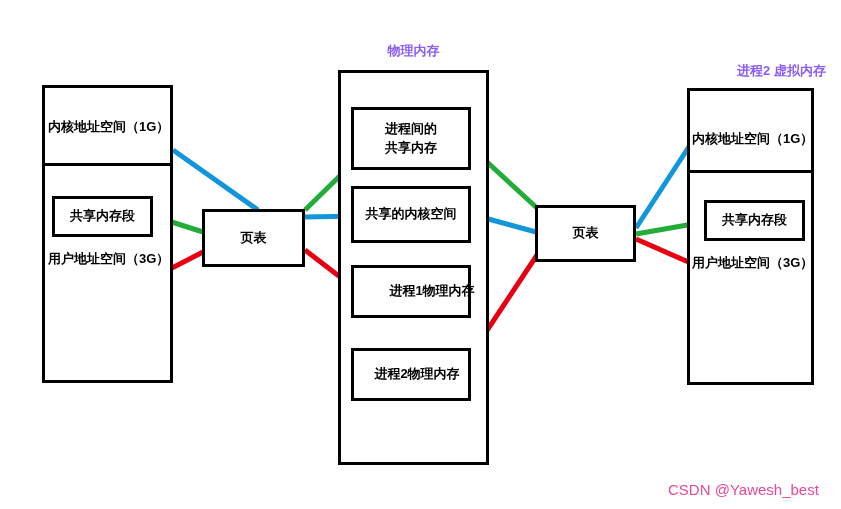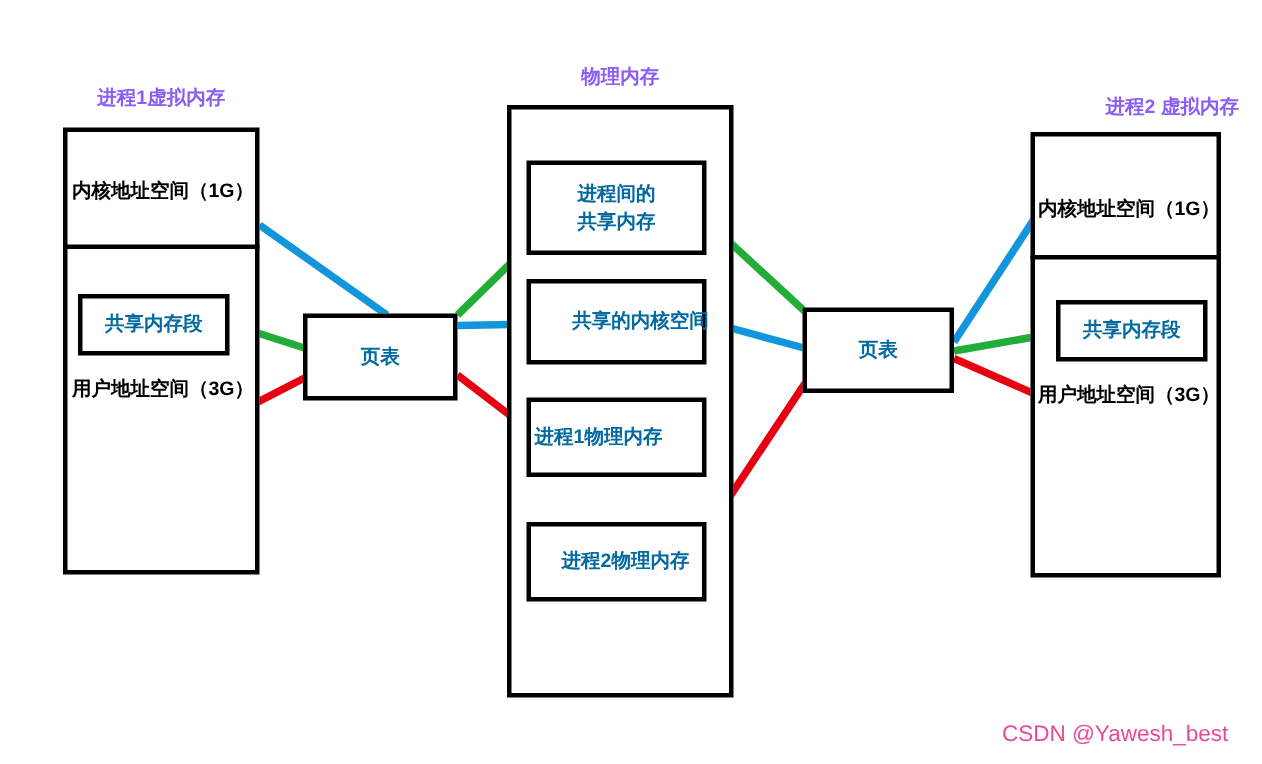--- a/index.html
+++ b/index.html
@@ -50,21 +50,21 @@
     font-size: 13px;
     white-space: nowrap;
     text-align: center;
   }
   .node-label {
     position: absolute;
     z-index: 3;
     display: flex;
     align-items: center;
     justify-content: center;
-    color: #0369a1;
+    color: #000000;
     font-weight: bold;
     font-size: 13px;
     text-align: center;
     line-height: 1.45;
     white-space: pre-line;
   }
   .divider {
     position: absolute;
     background: #000000;
     z-index: 2;
@@ -94,21 +94,20 @@
 
     <line x1="474" y1="150" x2="537" y2="208" stroke="#22ac38" stroke-width="5"></line>
     <line x1="470" y1="214" x2="536" y2="232" stroke="#1296db" stroke-width="5"></line>
     <line x1="474" y1="350" x2="537" y2="255" stroke="#e60012" stroke-width="5"></line>
 
     <line x1="636" y1="228" x2="692" y2="142" stroke="#1296db" stroke-width="5"></line>
     <line x1="636" y1="234" x2="716" y2="220" stroke="#22ac38" stroke-width="5"></line>
     <line x1="636" y1="239" x2="702" y2="268" stroke="#e60012" stroke-width="5"></line>
   </svg>
 
-  <div class="col-title" style="left:42px; top:56px; width:131px;">进程1虚拟内存</div>
 
   <div class="node" style="left:42px; top:85px; width:131px; height:298px;"></div>
   <div class="divider" style="left:42px; top:163px; width:131px; height:3px;"></div>
 
   <div class="plain-label" style="left:48px; top:120px;">内核地址空间（1G）</div>
 
   <div class="node" style="left:52px; top:196px; width:101px; height:41px;"></div>
   <div class="node-label" style="left:52px; top:196px; width:101px; height:41px;">共享内存段</div>
 
   <div class="plain-label" style="left:48px; top:252px;">用户地址空间（3G）</div>
@@ -118,24 +117,24 @@
 
   <div class="col-title" style="left:338px; top:42px; width:151px;">物理内存</div>
 
   <div class="node" style="left:338px; top:70px; width:151px; height:395px;"></div>
 
   <div class="node" style="left:351px; top:107px; width:120px; height:63px;"></div>
   <div class="node-label" style="left:351px; top:107px; width:120px; height:63px;">进程间的
 共享内存</div>
 
   <div class="node" style="left:351px; top:186px; width:120px; height:57px;"></div>
-  <div class="node-label" style="left:351px; top:186px; width:120px; height:57px;padding-left:16px;">共享的内核空间</div>
+  <div class="node-label" style="left:351px; top:186px; width:120px; height:57px;">共享的内核空间</div>
 
   <div class="node" style="left:351px; top:265px; width:120px; height:53px;"></div>
-  <div class="node-label" style="left:339px; top:265px; width:120px; height:53px;">进程1物理内存</div>
+  <div class="node-label" style="left:372px; top:265px; width:120px; height:53px;">进程1物理内存</div>
 
   <div class="node" style="left:351px; top:348px; width:120px; height:53px;"></div>
   <div class="node-label" style="left:351px; top:348px; width:132px; height:53px;">进程2物理内存</div>
 
   <div class="node" style="left:535px; top:205px; width:101px; height:57px;"></div>
   <div class="node-label" style="left:535px; top:205px; width:101px; height:57px;">页表</div>
 
   <div class="col-title" style="left:718px; top:62px; width:127px;">进程2 虚拟内存</div>
 
   <div class="node" style="left:687px; top:88px; width:127px; height:297px;"></div>

